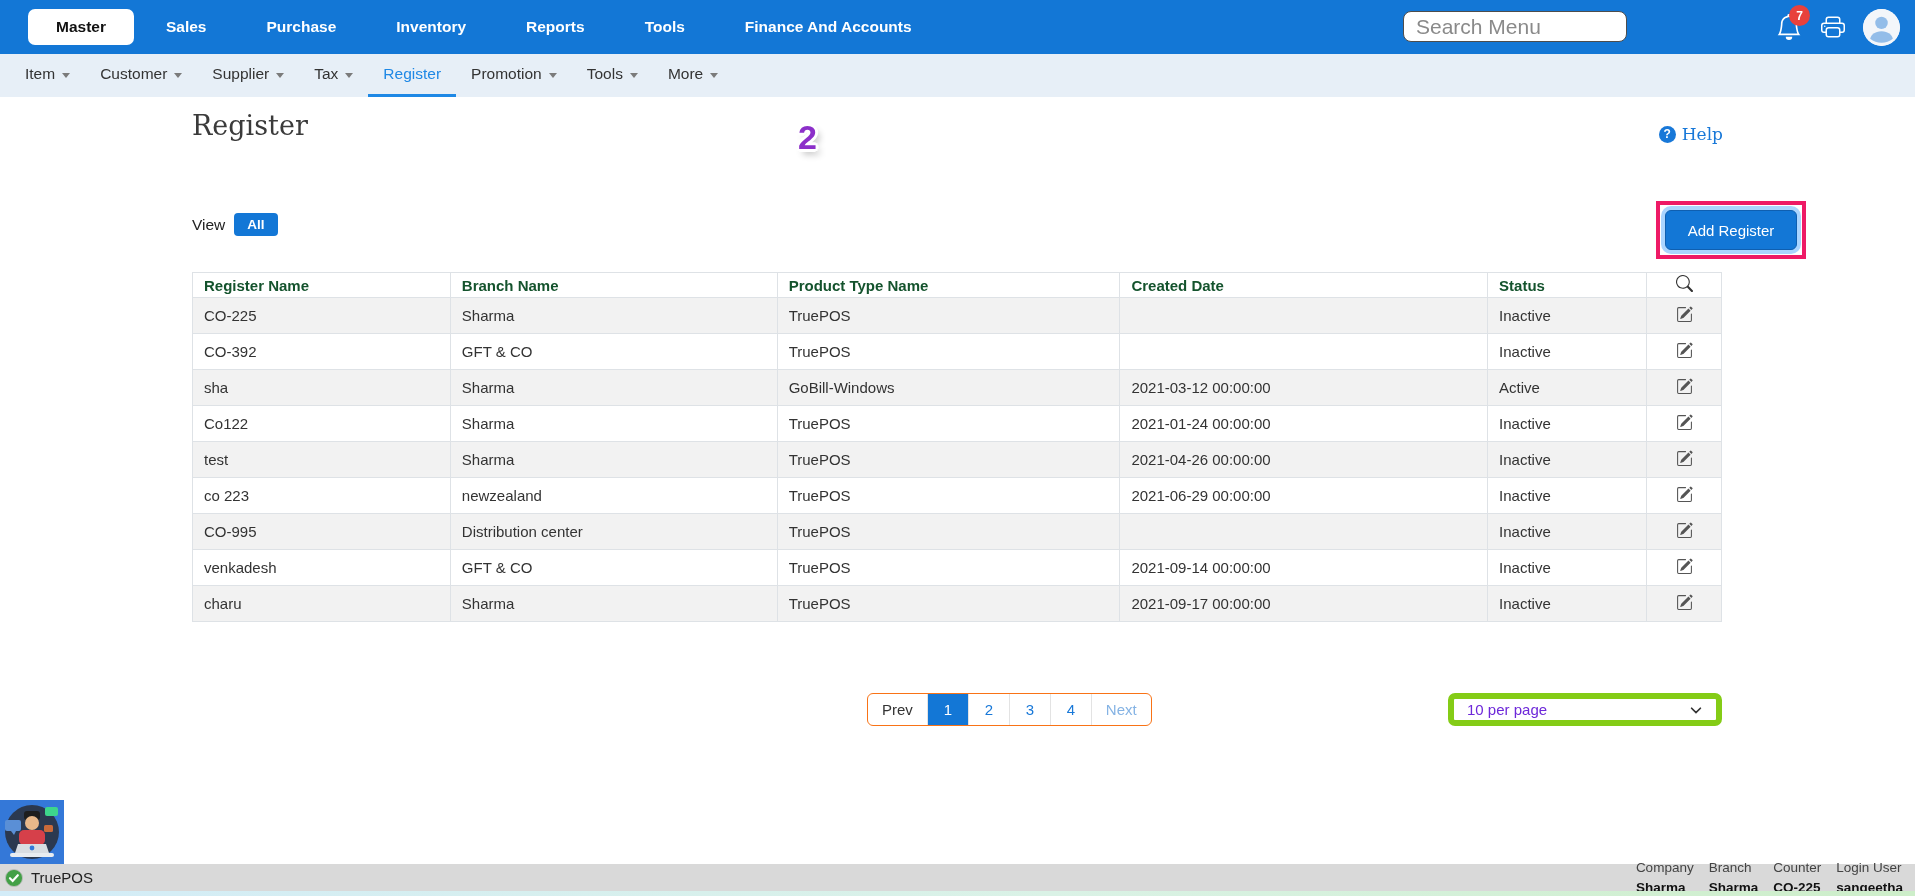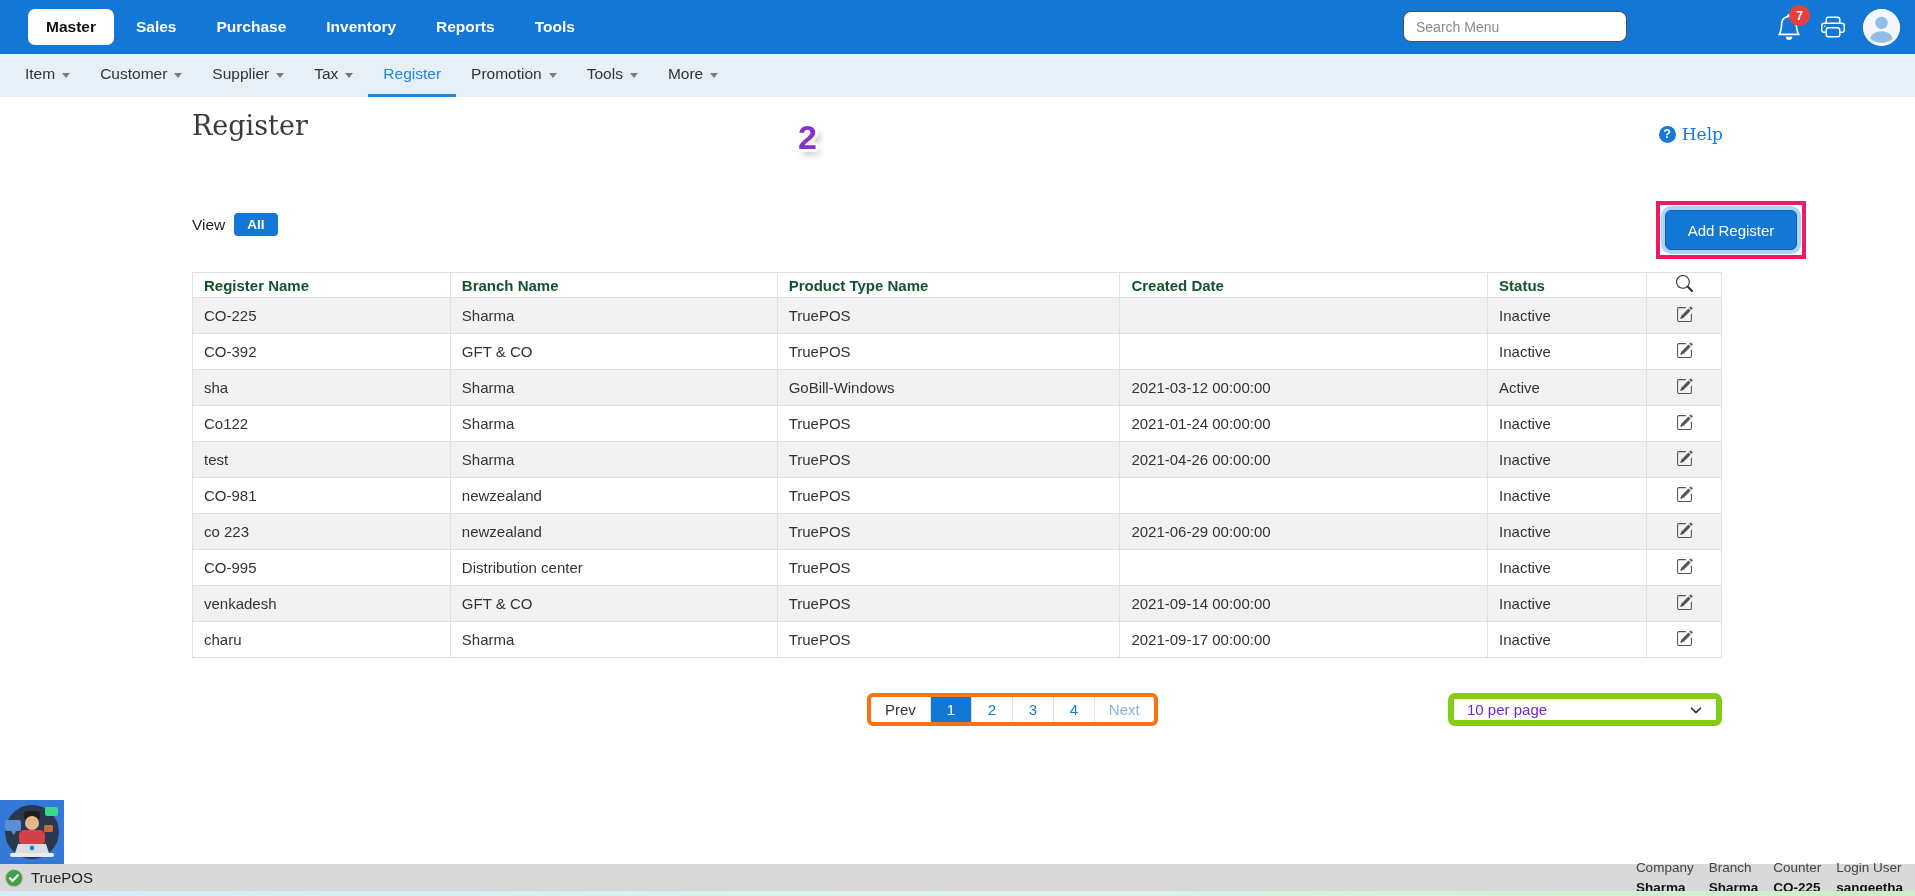--- a/index.html
+++ b/index.html
@@ -3,24 +3,24 @@
 <meta charset="utf-8">
 <style>
   * { margin:0; padding:0; box-sizing:border-box; }
   html,body { width:1915px; height:896px; }
   body { font-family:"Liberation Sans", sans-serif; background:#fff; overflow:hidden; }
   .screen { position:relative; width:1915px; height:896px; background:#fff; overflow:hidden; }
 
   
   .topnav { position:absolute; top:0; left:0; width:100%; height:54px; background:#1377d6; }
   .tn-items { display:flex; align-items:center; height:54px; padding-left:28px; gap:4px; }
-  .tn-item { color:#fff; font-weight:700; font-size:15.5px; padding:9px 18px; white-space:nowrap; cursor:pointer; }
+  .tn-item { color:#fff; font-weight:700; font-size:15.5px; padding:9px 28px; white-space:nowrap; cursor:pointer; }
   .tn-item.active { background:#fff; color:#111; border-radius:7px; }
   .search { position:absolute; left:1403px; top:11px; width:224px; height:31px; border:1px solid #4d4d4d;
-            border-radius:8px; padding:0 12px; font-size:14px; color:#333; outline:none; background:#fff; }
+            border-radius:8px; padding:0 12px; font-size:21px; color:#333; outline:none; background:#fff; }
   .search::placeholder { color:#8a8a8a; }
   .bell-wrap { position:absolute; left:1776px; top:13px; width:26px; height:28px; cursor:pointer; }
   .badge { position:absolute; left:13px; top:-8px; min-width:21px; height:21px; background:#e8413c; color:#fff;
            border-radius:50%; font-size:12px; font-weight:700; display:flex; align-items:center; justify-content:center; }
   .printer-wrap { position:absolute; left:1821px; top:15px; width:24px; height:24px; cursor:pointer; }
   .avatar { position:absolute; left:1863px; top:9px; width:37px; height:37px; border-radius:50%; background:#f3f6fa;
             overflow:hidden; cursor:pointer; }
 
   
   .subnav { position:absolute; top:54px; left:0; width:100%; height:43px; background:#e7eff7;
@@ -60,21 +60,21 @@
                font-size:15px; color:#333; background:#fff; }
   .grid th, .grid td { border:1px solid #dee2e6; padding:0 11px; text-align:left; }
   .grid th { height:25px; font-weight:700; color:#14532d; background:#fff; }
   .grid td { height:36px; }
   .grid tbody tr:nth-child(odd) { background:#f2f2f2; }
   .grid .icon-col { text-align:center; padding:0; }
   .grid td.icon-col { cursor:pointer; }
 
   
   .pagination { position:absolute; left:867px; top:693px; height:33px; display:flex; background:#fff;
-                border:4px solid #f97316; border-radius:6px; overflow:hidden; }
+                border:1px solid #f97316; border-radius:6px; overflow:hidden; }
   .pg-cell { display:flex; align-items:center; justify-content:center; min-width:41px; font-size:15px;
              color:#1878d8; border-right:1px solid #e3e3e3; cursor:pointer; }
   .pg-cell:last-child { border-right:none; }
   .pg-prev { color:#333; padding:0 14px; }
   .pg-next { color:#85b3e4; padding:0 14px; }
   .pg-cell.active { background:#1377d6; color:#fff; }
   .per-page { position:absolute; left:1448px; top:693px; width:274px; height:33px; border:6px solid #84cc16;
               border-radius:7px; background:#fff; display:flex; align-items:center; justify-content:space-between;
               padding:0 13px; font-size:15px; color:#6d28d9; cursor:pointer; }
 
@@ -97,20 +97,21 @@
 <div class="screen">
 
   <header class="topnav">
     <nav class="tn-items" id="topnav-items">
         <div class="tn-item active">Master</div>
         <div class="tn-item">Sales</div>
         <div class="tn-item">Purchase</div>
         <div class="tn-item">Inventory</div>
         <div class="tn-item">Reports</div>
         <div class="tn-item">Tools</div>
+        <div class="tn-item">Finance And Accounts</div>
       </nav>
     <input class="search" placeholder="Search Menu" style="">
     <div class="bell-wrap">
       <svg width="26" height="28" viewBox="0 0 16 16" fill="#fff">
         <path d="M8 16a2 2 0 0 0 2-2H6a2 2 0 0 0 2 2zM8 1.918l-.797.161A4.002 4.002 0 0 0 4 6c0 .628-.134 2.197-.459 3.742-.16.767-.376 1.566-.663 2.258h10.244c-.287-.692-.502-1.49-.663-2.258C12.134 8.197 12 6.628 12 6a4.002 4.002 0 0 0-3.203-3.92L8 1.917zM14.22 12c.223.447.481.801.78 1H1c.299-.199.557-.553.78-1C2.68 10.2 3 6.88 3 6c0-2.42 1.72-4.44 4.005-4.901a1 1 0 1 1 1.99 0A5.002 5.002 0 0 1 13 6c0 .88.32 4.2 1.22 6z"></path>
       </svg>
       <span class="badge">7</span>
     </div>
     <div class="printer-wrap">
       <svg width="24" height="24" viewBox="0 0 16 16" fill="#fff">
@@ -247,31 +248,20 @@
           <td>Sharma</td>
           <td>TruePOS</td>
           <td>2021-04-26 00:00:00</td>
           <td>Inactive</td>
           <td class="icon-col"><svg width="17" height="17" viewBox="0 0 16 16" fill="#555">
               <path d="M15.502 1.94a.5.5 0 0 1 0 .706L14.459 3.69l-2-2L13.502.646a.5.5 0 0 1 .707 0l1.293 1.293zm-1.75 2.456-2-2L4.939 9.21a.5.5 0 0 0-.121.196l-.805 2.414a.25.25 0 0 0 .316.316l2.414-.805a.5.5 0 0 0 .196-.12l6.813-6.814z"></path>
               <path d="M1 13.5A1.5 1.5 0 0 0 2.5 15h11a1.5 1.5 0 0 0 1.5-1.5v-6a.5.5 0 0 0-1 0v6a.5.5 0 0 1-.5.5h-11a.5.5 0 0 1-.5-.5v-11a.5.5 0 0 1 .5-.5H9a.5.5 0 0 0 0-1H2.5A1.5 1.5 0 0 0 1 2.5v11z"></path>
             </svg></td>
         </tr>
         <tr>
-          <td>CO-981</td>
-          <td>newzealand</td>
-          <td>TruePOS</td>
-          <td></td>
-          <td>Inactive</td>
-          <td class="icon-col"><svg width="17" height="17" viewBox="0 0 16 16" fill="#555">
-              <path d="M15.502 1.94a.5.5 0 0 1 0 .706L14.459 3.69l-2-2L13.502.646a.5.5 0 0 1 .707 0l1.293 1.293zm-1.75 2.456-2-2L4.939 9.21a.5.5 0 0 0-.121.196l-.805 2.414a.25.25 0 0 0 .316.316l2.414-.805a.5.5 0 0 0 .196-.12l6.813-6.814z"></path>
-              <path d="M1 13.5A1.5 1.5 0 0 0 2.5 15h11a1.5 1.5 0 0 0 1.5-1.5v-6a.5.5 0 0 0-1 0v6a.5.5 0 0 1-.5.5h-11a.5.5 0 0 1-.5-.5v-11a.5.5 0 0 1 .5-.5H9a.5.5 0 0 0 0-1H2.5A1.5 1.5 0 0 0 1 2.5v11z"></path>
-            </svg></td>
-        </tr>
-        <tr>
           <td>co 223</td>
           <td>newzealand</td>
           <td>TruePOS</td>
           <td>2021-06-29 00:00:00</td>
           <td>Inactive</td>
           <td class="icon-col"><svg width="17" height="17" viewBox="0 0 16 16" fill="#555">
               <path d="M15.502 1.94a.5.5 0 0 1 0 .706L14.459 3.69l-2-2L13.502.646a.5.5 0 0 1 .707 0l1.293 1.293zm-1.75 2.456-2-2L4.939 9.21a.5.5 0 0 0-.121.196l-.805 2.414a.25.25 0 0 0 .316.316l2.414-.805a.5.5 0 0 0 .196-.12l6.813-6.814z"></path>
               <path d="M1 13.5A1.5 1.5 0 0 0 2.5 15h11a1.5 1.5 0 0 0 1.5-1.5v-6a.5.5 0 0 0-1 0v6a.5.5 0 0 1-.5.5h-11a.5.5 0 0 1-.5-.5v-11a.5.5 0 0 1 .5-.5H9a.5.5 0 0 0 0-1H2.5A1.5 1.5 0 0 0 1 2.5v11z"></path>
             </svg></td>
         </tr>

